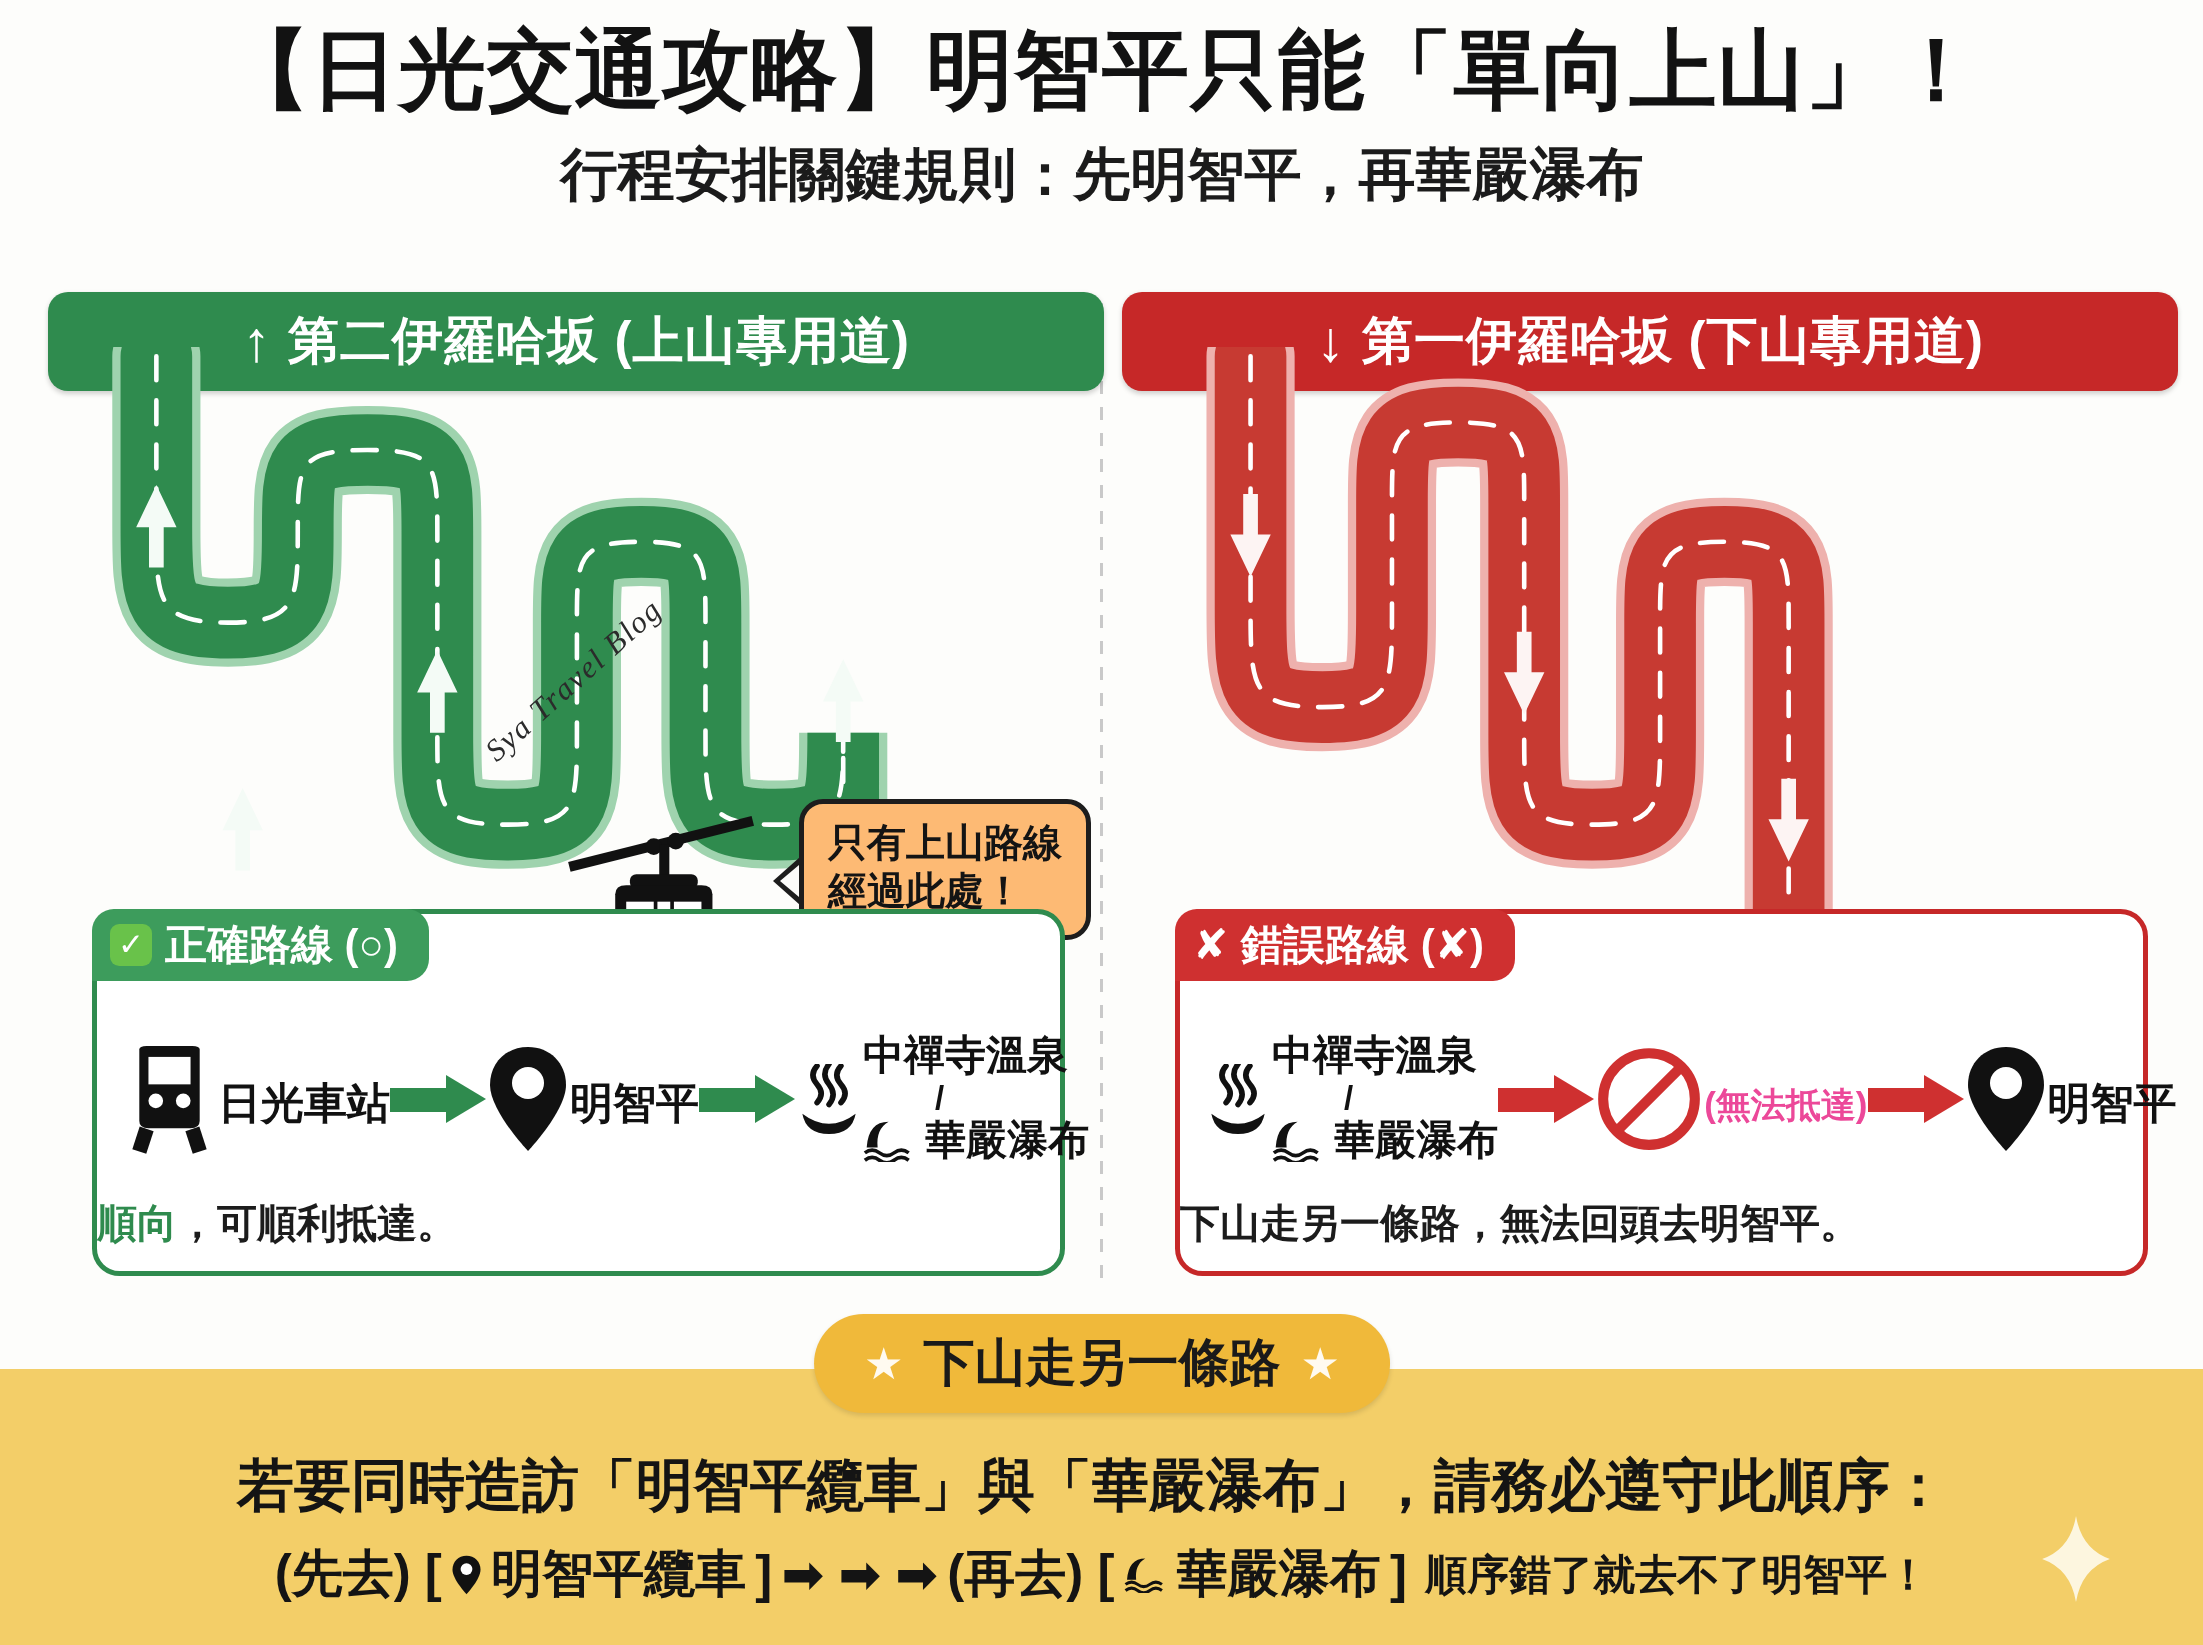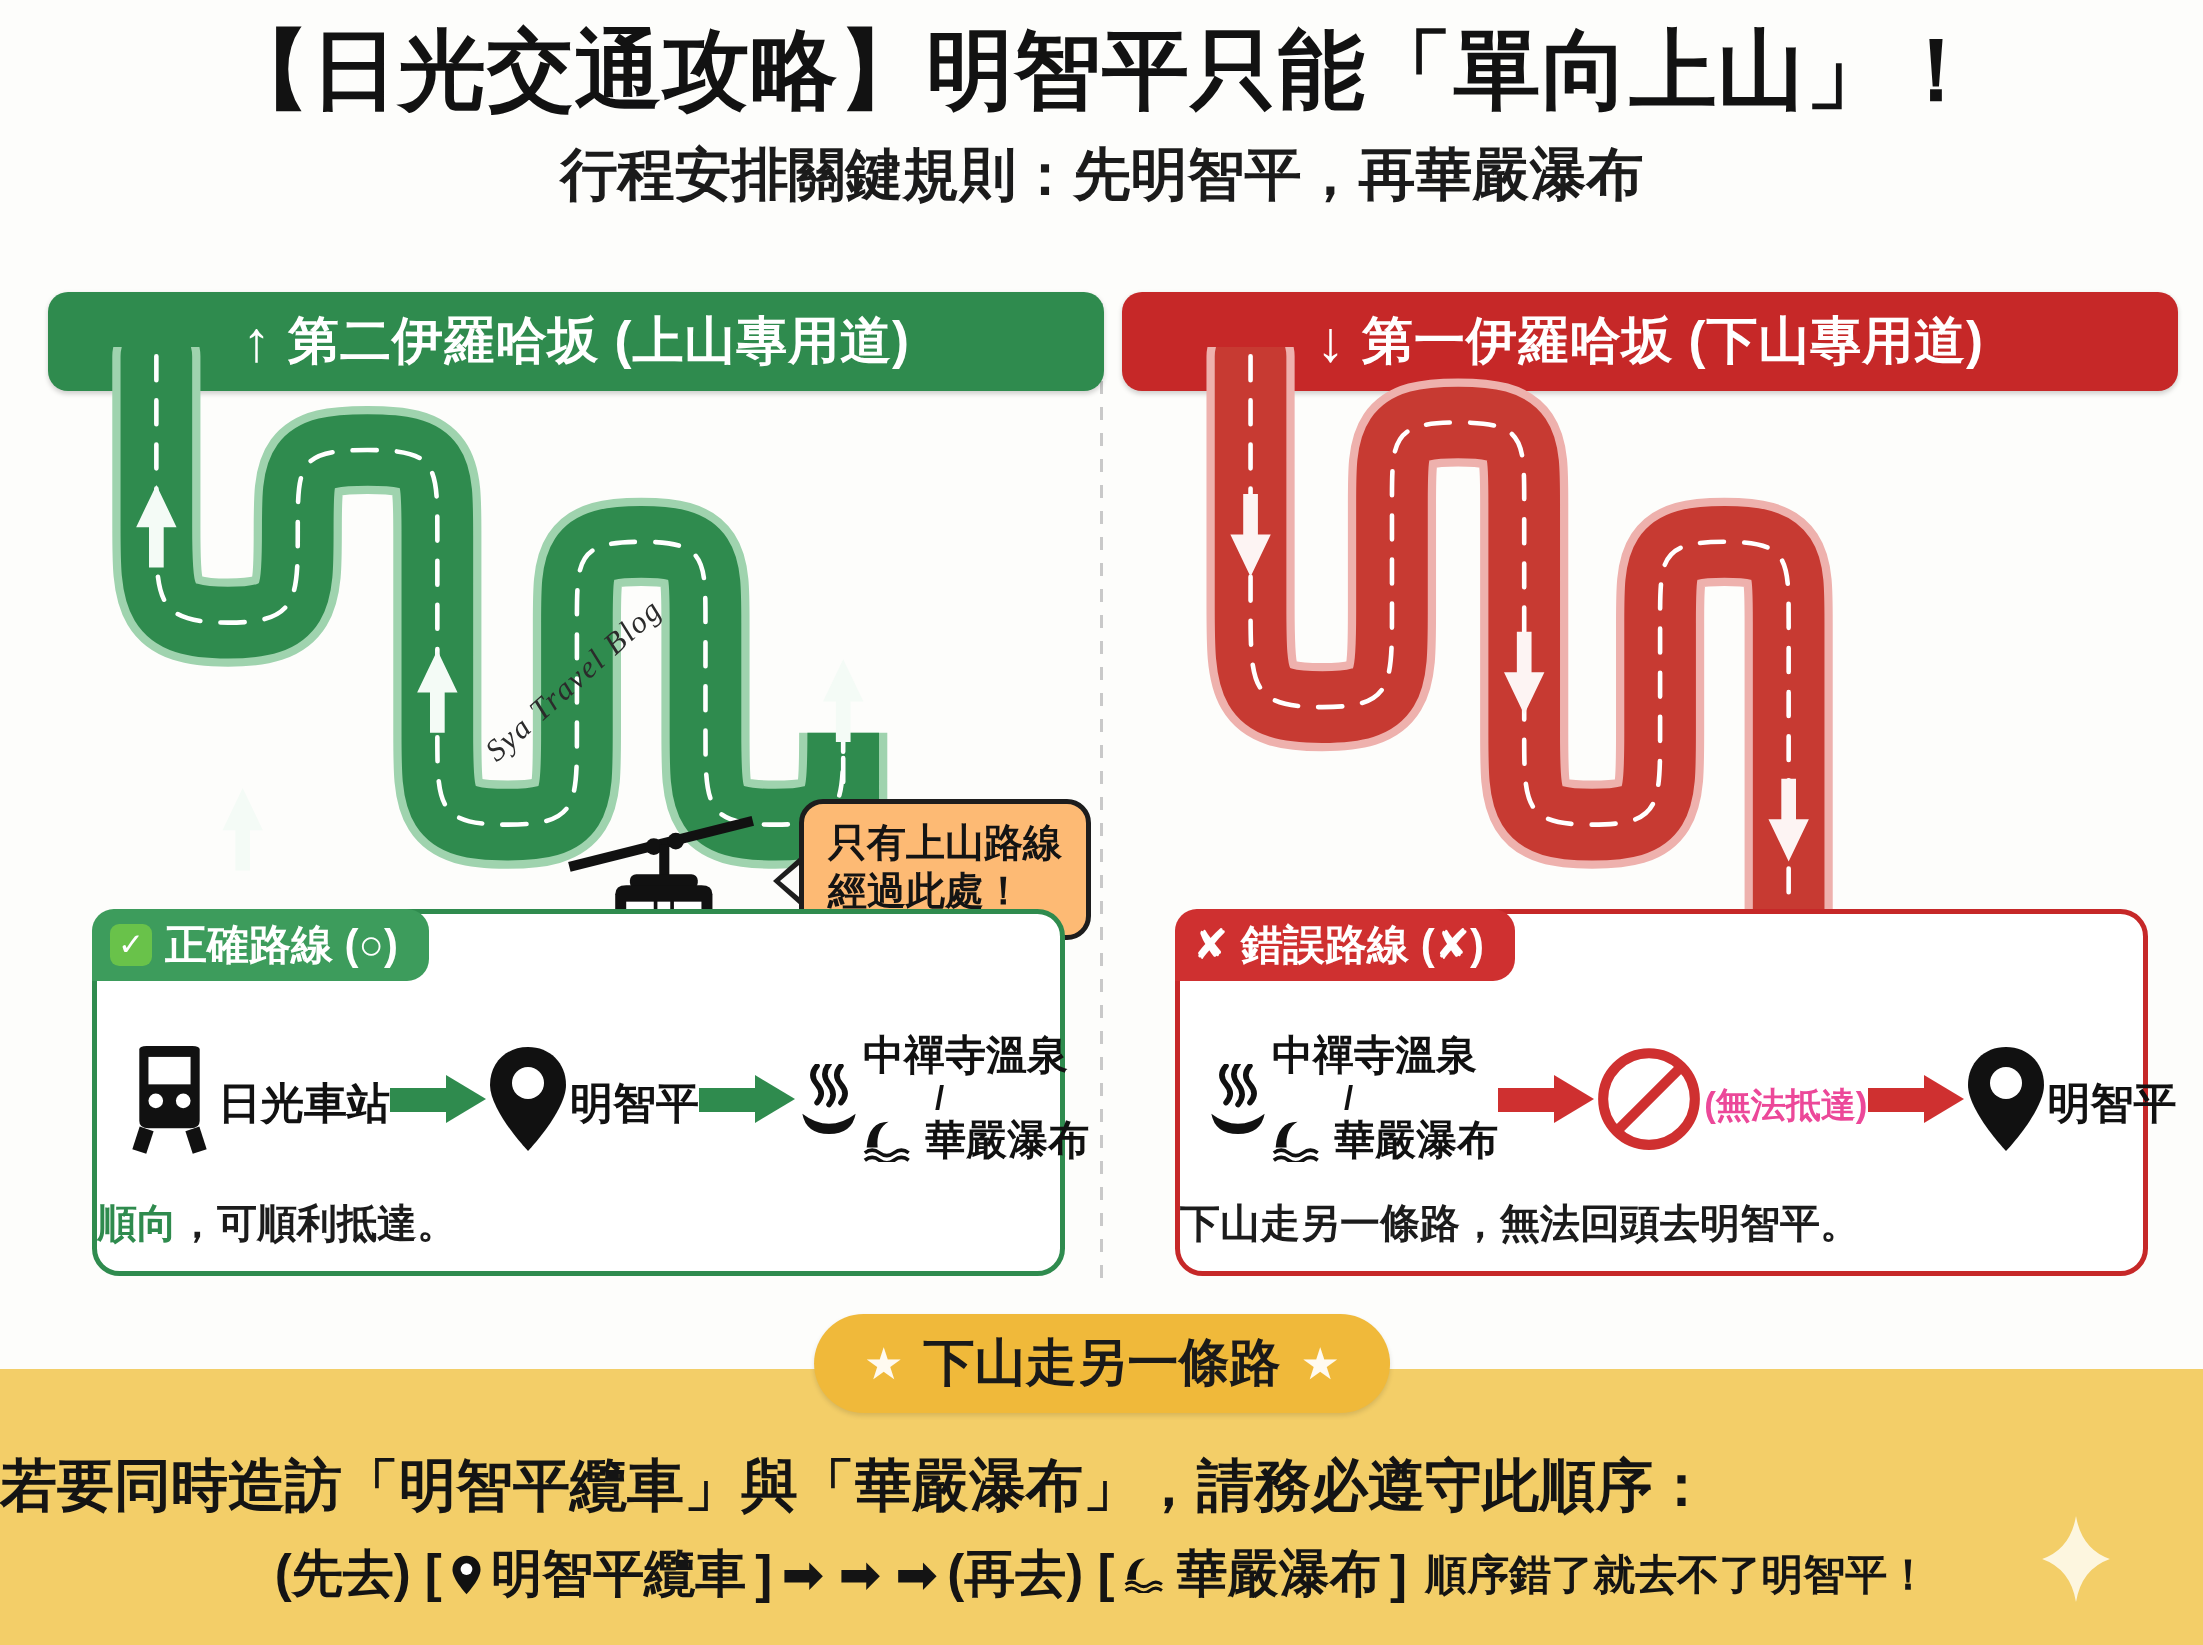--- a/index.html
+++ b/index.html
@@ -173,21 +173,21 @@
   .gold-badge {
     position: absolute; left: 50%; top: -55px; transform: translateX(-50%);
     height: 99px; padding: 0 50px; border-radius: 50px;
     background: #f0b93a;
     display: flex; align-items: center; gap: 20px;
     font-size: 51px; font-weight: 700; color: #1a1a1a; white-space: nowrap;
     box-shadow: 0 2.8px 5.5px rgba(0,0,0,.12);
   }
   .gold-badge .star { color: #fffaf0; font-size: 44px; }
   .foot-line1 {
-    position: absolute; top: 79px; width: 2184px; text-align: left;
+    position: absolute; top: 79px; width: 2184px; text-align: center;
     font-size: 57px; font-weight: 700; color: #141414; white-space: nowrap;
   }
   .foot-line2 {
     position: absolute; top: 171px; width: 2204px;
     display: flex; align-items: center; justify-content: center; gap: 9.2px;
     font-size: 51px; font-weight: 700; color: #141414; white-space: nowrap;
   }
   .foot-line2 .tail-note { font-size: 42px; margin-left: 9.2px; }
   .sparkle {
     position: absolute; right: 94px; top: 147px;

